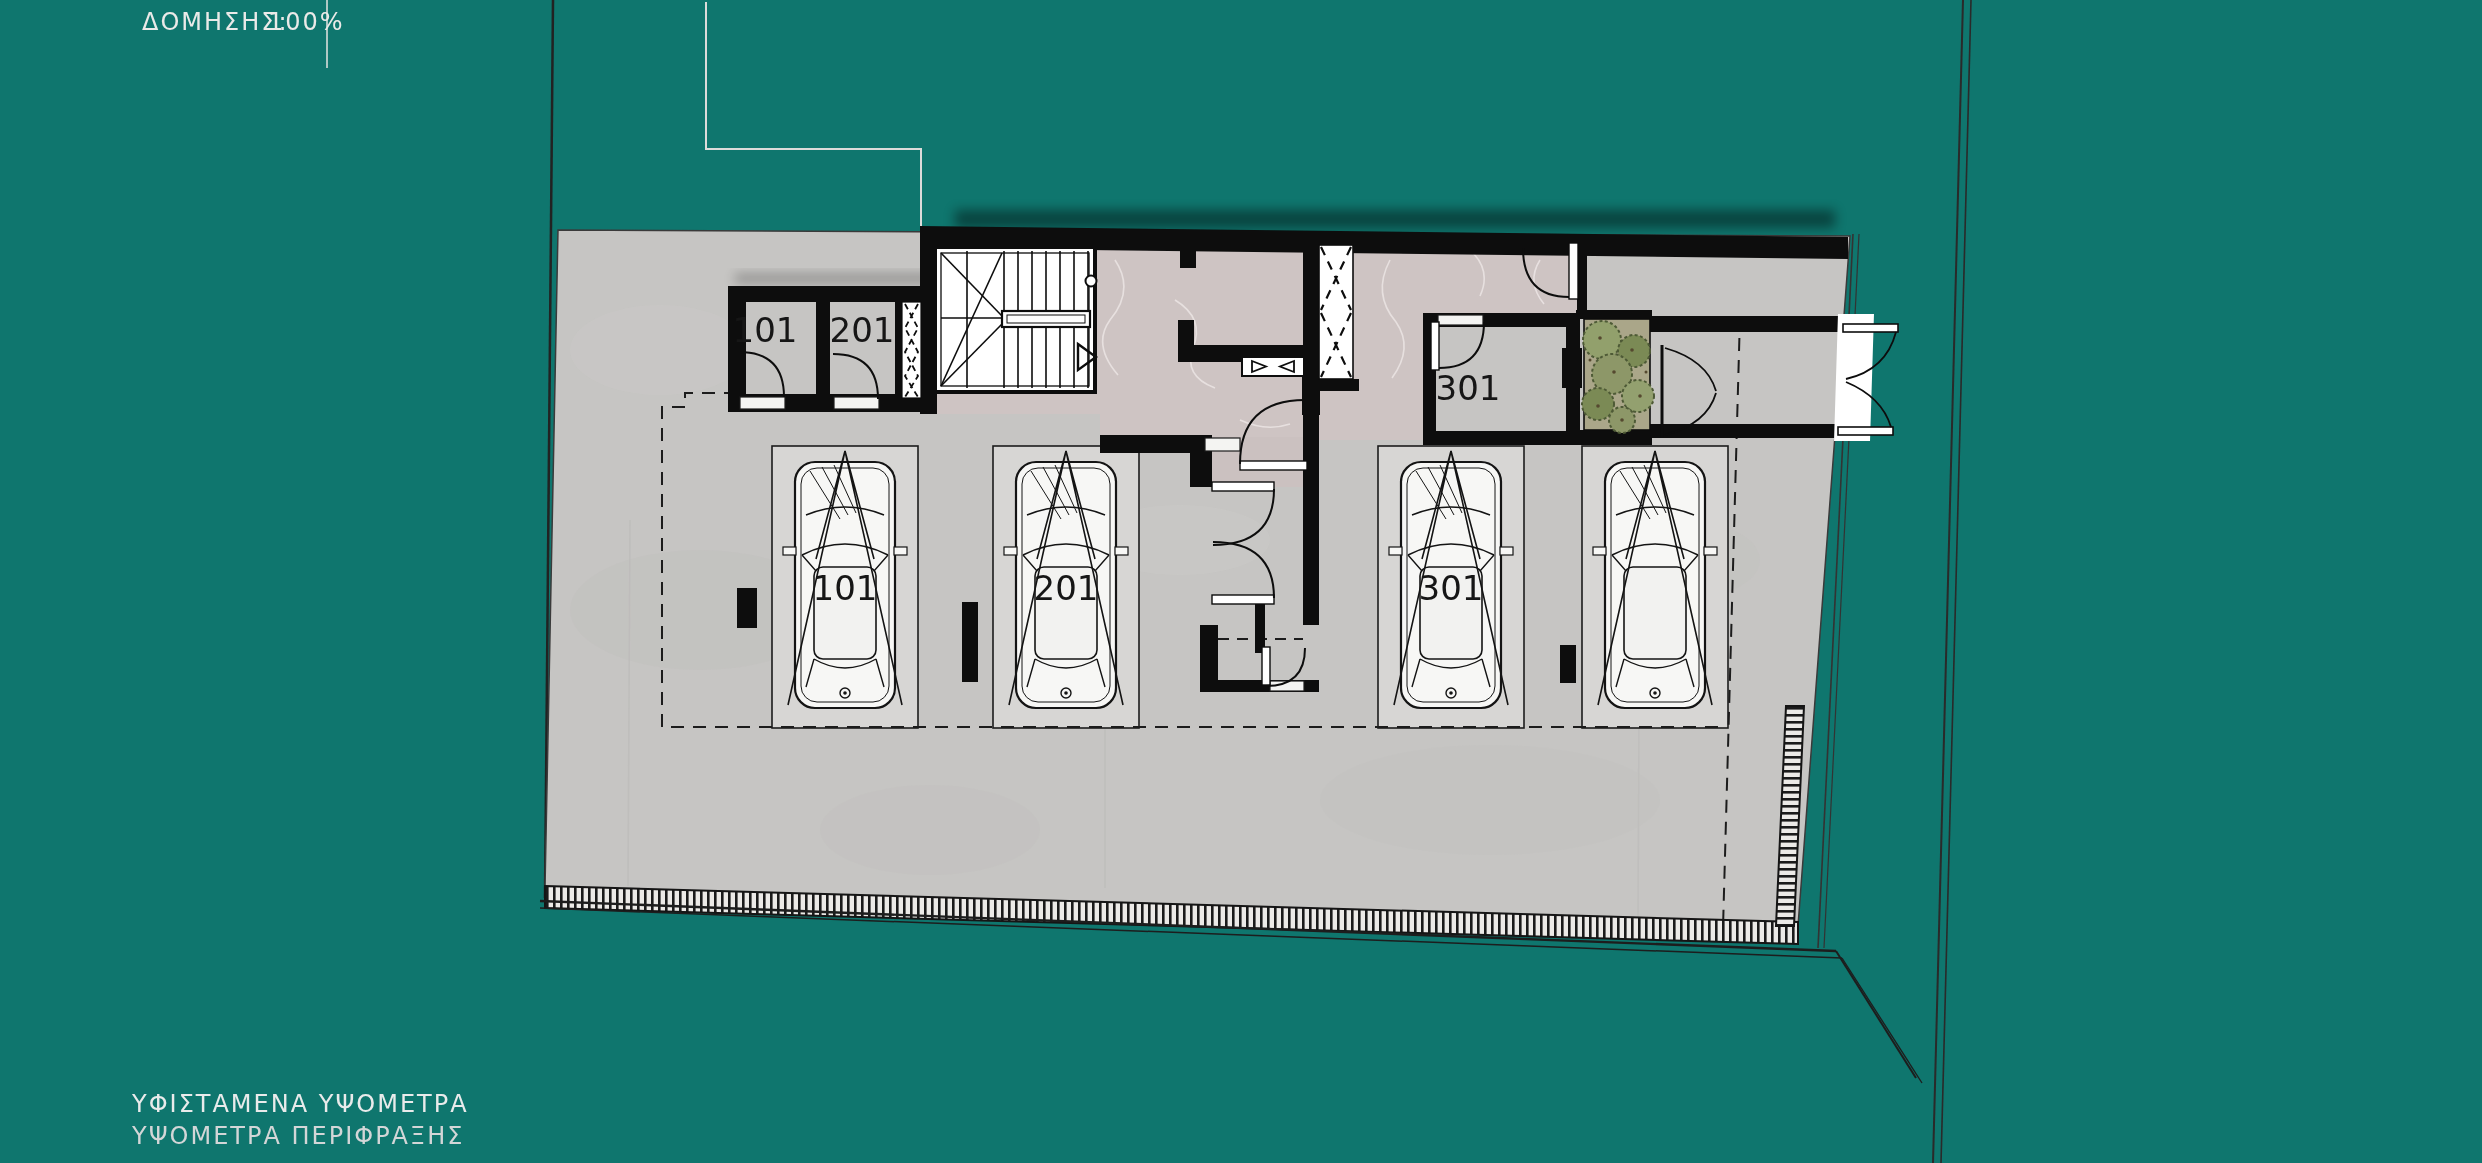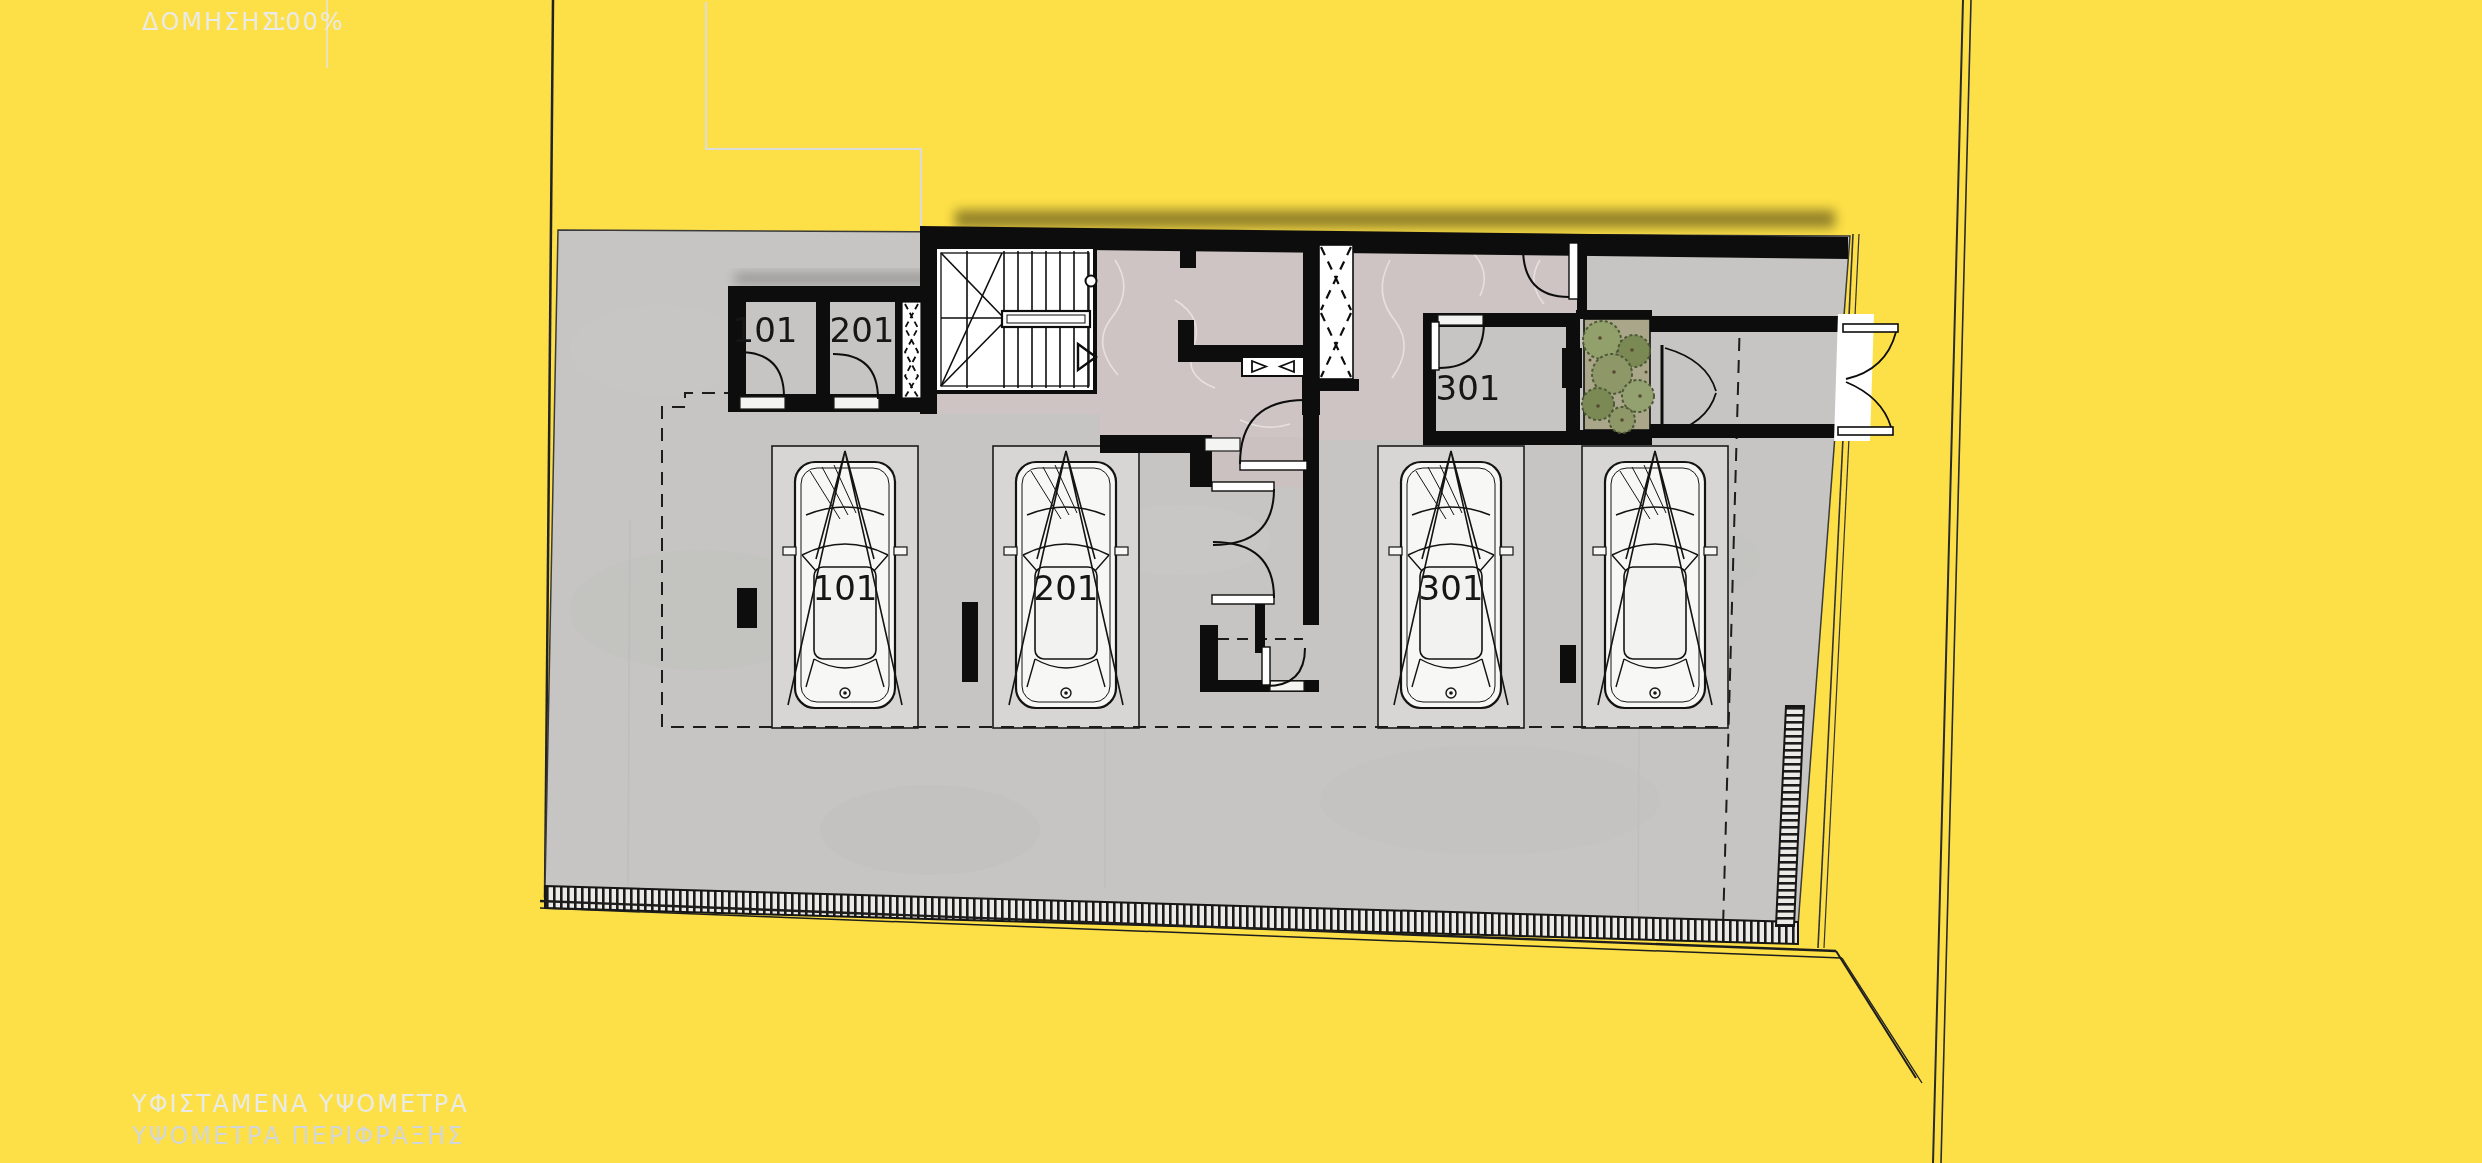--- a/index.html
+++ b/index.html
@@ -1,16 +1,16 @@
 <!DOCTYPE html>
 <html><head>
 <meta charset="utf-8">
 <style>
   html,body{margin:0;padding:0;background:#ffffff;}
-  .page{position:relative;width:2482px;height:1163px;background:#fde047;overflow:hidden;
+  .page{position:relative;width:2482px;height:1163px;background:#0f766e;overflow:hidden;
         font-family:"DejaVu Sans","Liberation Sans",sans-serif;}
   svg{display:block;}
   text{font-family:"DejaVu Sans","Liberation Sans",sans-serif;}
   .room-label{font-size:34px;fill:#161616;}
   .faint-label{font-size:24px;letter-spacing:2px;}
 </style>
 </head>
 <body>
 
 <div class="page">

